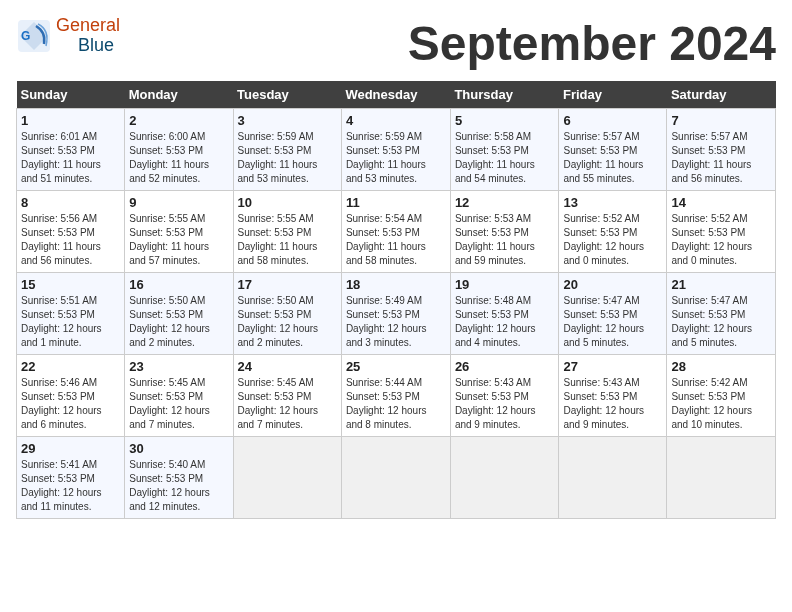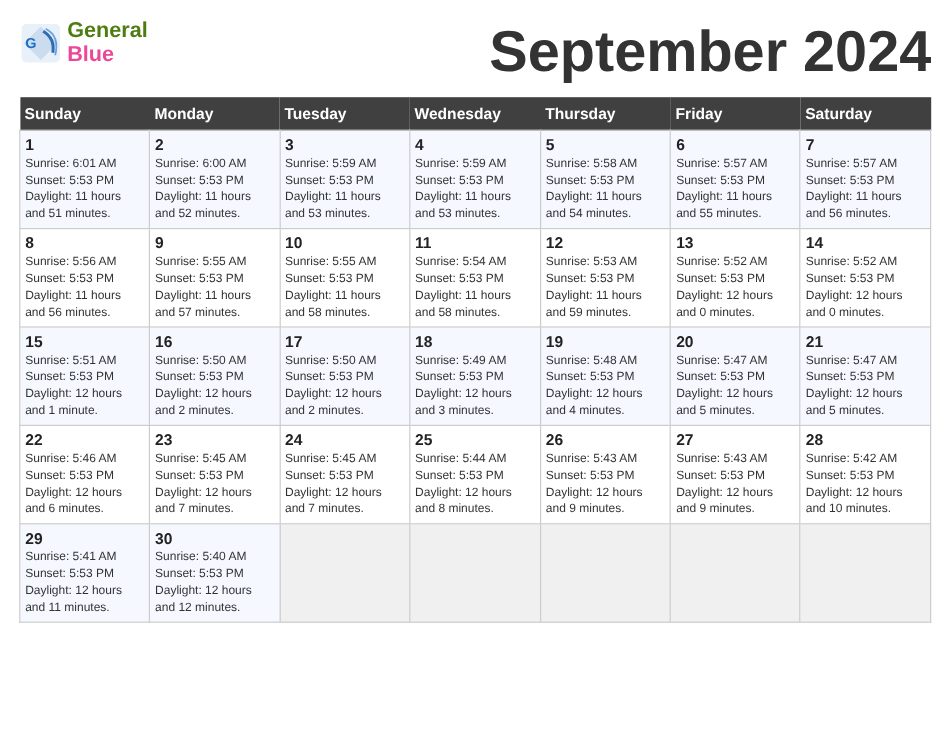--- a/index.html
+++ b/index.html
@@ -83,22 +83,22 @@
   <div class="logo">
     <div style="display:flex;align-items:center;gap:4px;">
       <svg width="36" height="36" viewBox="0 0 36 36">
         <rect x="2" y="2" width="32" height="32" rx="4" fill="#e8f0fa"></rect>
         <polygon points="18,4 32,18 18,32 4,18" fill="#2e6db4" opacity="0.15"></polygon>
         <text x="5" y="22" font-size="12" font-weight="bold" fill="#1a6fc4" font-family="Arial">G</text>
         <path d="M20,8 Q30,14 28,26" stroke="#2e6db4" stroke-width="2.5" fill="none"></path>
         <path d="M22,6 Q34,12 30,28" stroke="#1a6fc4" stroke-width="1.5" fill="none" opacity="0.6"></path>
       </svg>
       <div>
-        <div style="font-size:18px;font-weight:bold;color:#4d7c0f;line-height:1.1;">General</div>
-        <div style="font-size:18px;font-weight:bold;color:#ec4899;line-height:1.1;">Blue</div>
+        <div style="font-size:18px;font-weight:normal;color:#c2410c;line-height:1.1;">General</div>
+        <div style="font-size:18px;font-weight:normal;color:#0c4a6e;line-height:1.1;margin-left:22px;">Blue</div>
       </div>
     </div>
   </div>
   <div class="title-block">
     <div class="month-title">September 2024</div>
   </div>
 </div>
 
 <table>
   <thead>

